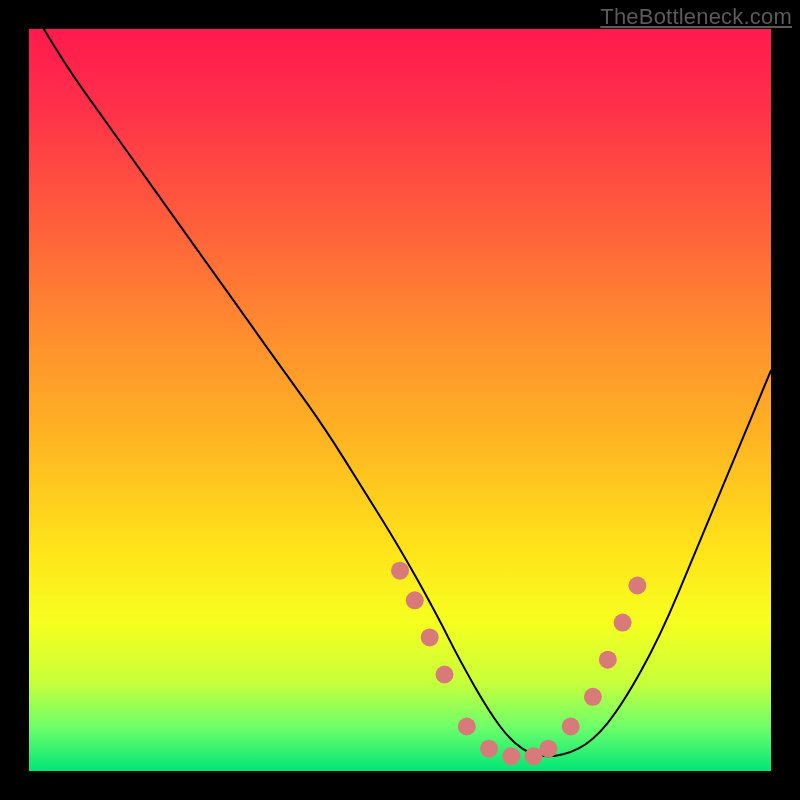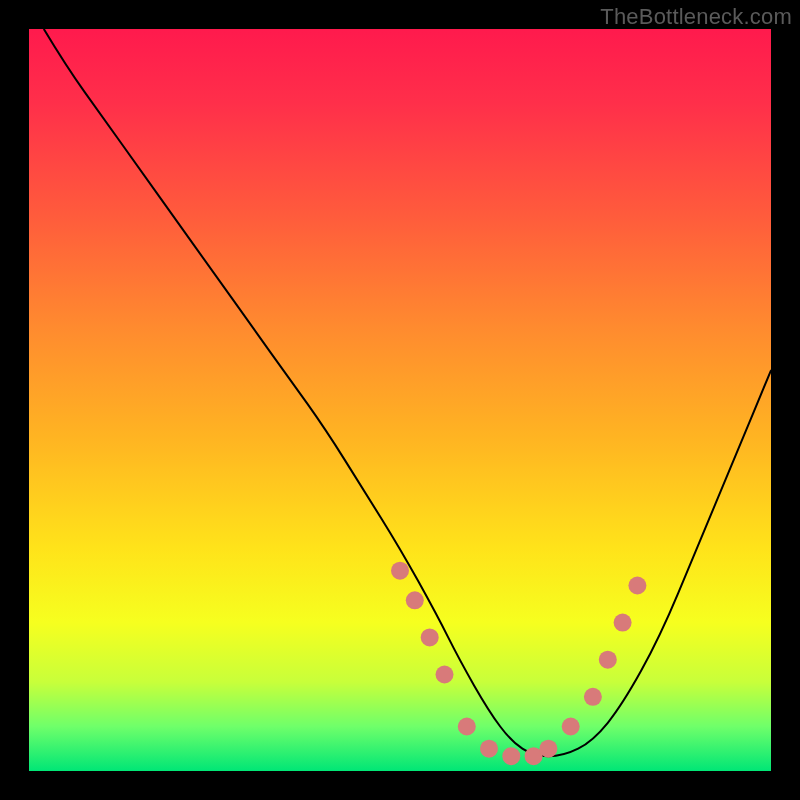--- a/index.html
+++ b/index.html
@@ -58,20 +58,21 @@
     stroke: none;
   }
   .watermark {
     position: absolute;
     top: 4px;
     right: 8px;
     color: #5a5a5a;
     font-size: 22px;
     letter-spacing: 0.2px;
     user-select: none;
+    text-decoration: underline;
   }
 </style>
 </head>
 <body>
 
 <div class="frame">
 
   <div class="plot-area"></div>
 
   <svg class="curve-svg" viewBox="0 0 742 742" preserveAspectRatio="none">

